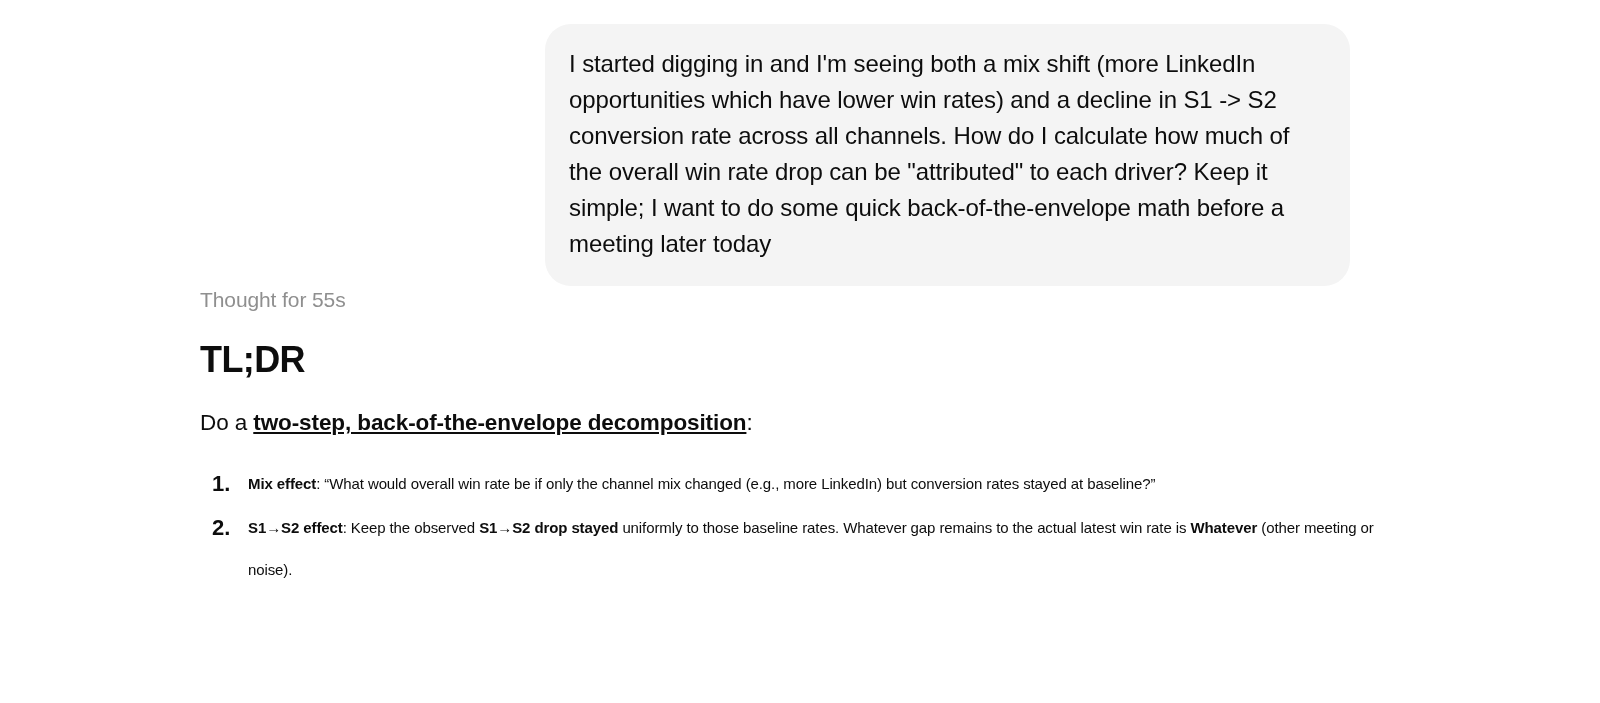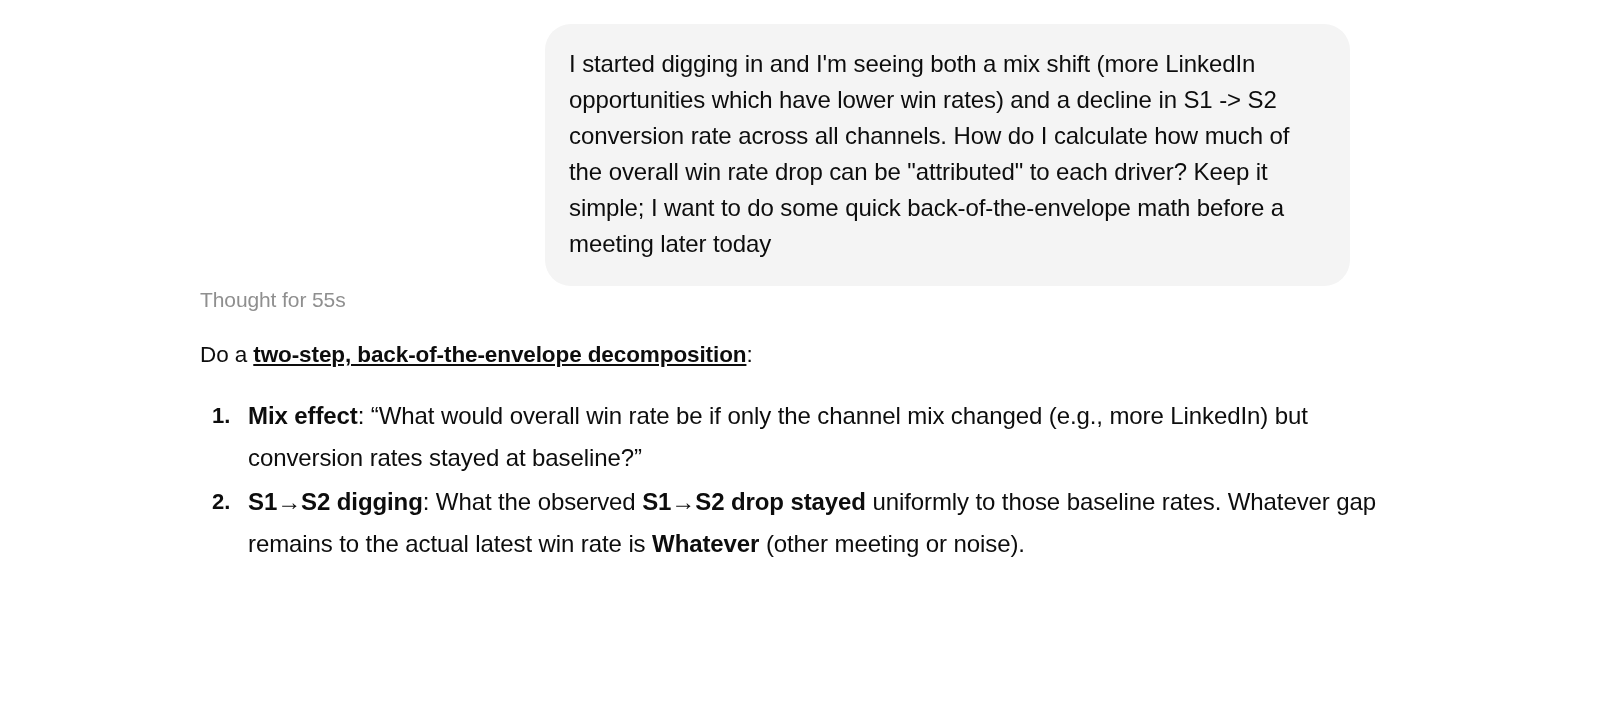--- a/index.html
+++ b/index.html
@@ -69,21 +69,21 @@
 
   ol.steps {
     margin: 12px 0 0 0;
     padding: 0;
     list-style: none;
     counter-reset: step;
   }
   ol.steps > li {
     position: relative;
     counter-increment: step;
-    font-size: 24px;
+    font-size: 15px;
     line-height: 42px;
     padding-left: 48px;
     letter-spacing: -0.1px;
     margin-bottom: 2px;
   }
   ol.steps > li::before {
     content: counter(step) ".";
     position: absolute;
     left: 12px;
     top: 0;
@@ -98,22 +98,23 @@
 <div class="page">
 
   <div class="user-row">
     <div class="user-bubble">I started digging in and I'm seeing both a mix shift (more LinkedIn opportunities which have lower win rates) and a decline in S1 -&gt; S2 conversion rate across all channels. How do I calculate how much of the overall win rate drop can be "attributed" to each driver? Keep it simple; I want to do some quick back-of-the-envelope math before a meeting later today</div>
   </div>
 
   <div class="assistant">
 
     <div class="thought">Thought for 55s</div>
 
+    <h1 class="tldr">TL;DR</h1>
 
     <p class="lede"><span>Do a </span><b>two-step, back-of-the-envelope decomposition</b><span>:</span></p>
 
     <ol class="steps">
       <li><b>Mix effect</b><span>: “What would overall win rate be if only the channel mix changed (e.g., more LinkedIn) but conversion rates stayed at baseline?”</span></li>
-      <li><b>S1→S2 digging</b><span>: What the observed </span><b>S1→S2 drop stayed</b><span> uniformly to those baseline rates. Whatever gap remains to the actual latest win rate is </span><b>Whatever</b><span> (other meeting or noise).</span></li>
+      <li><b>S1→S2 effect</b><span>: Keep the observed </span><b>S1→S2 drop stayed</b><span> uniformly to those baseline rates. Whatever gap remains to the actual latest win rate is </span><b>Whatever</b><span> (other meeting or noise).</span></li>
     </ol>
 
   </div>
 </div>
 
 </body></html>

